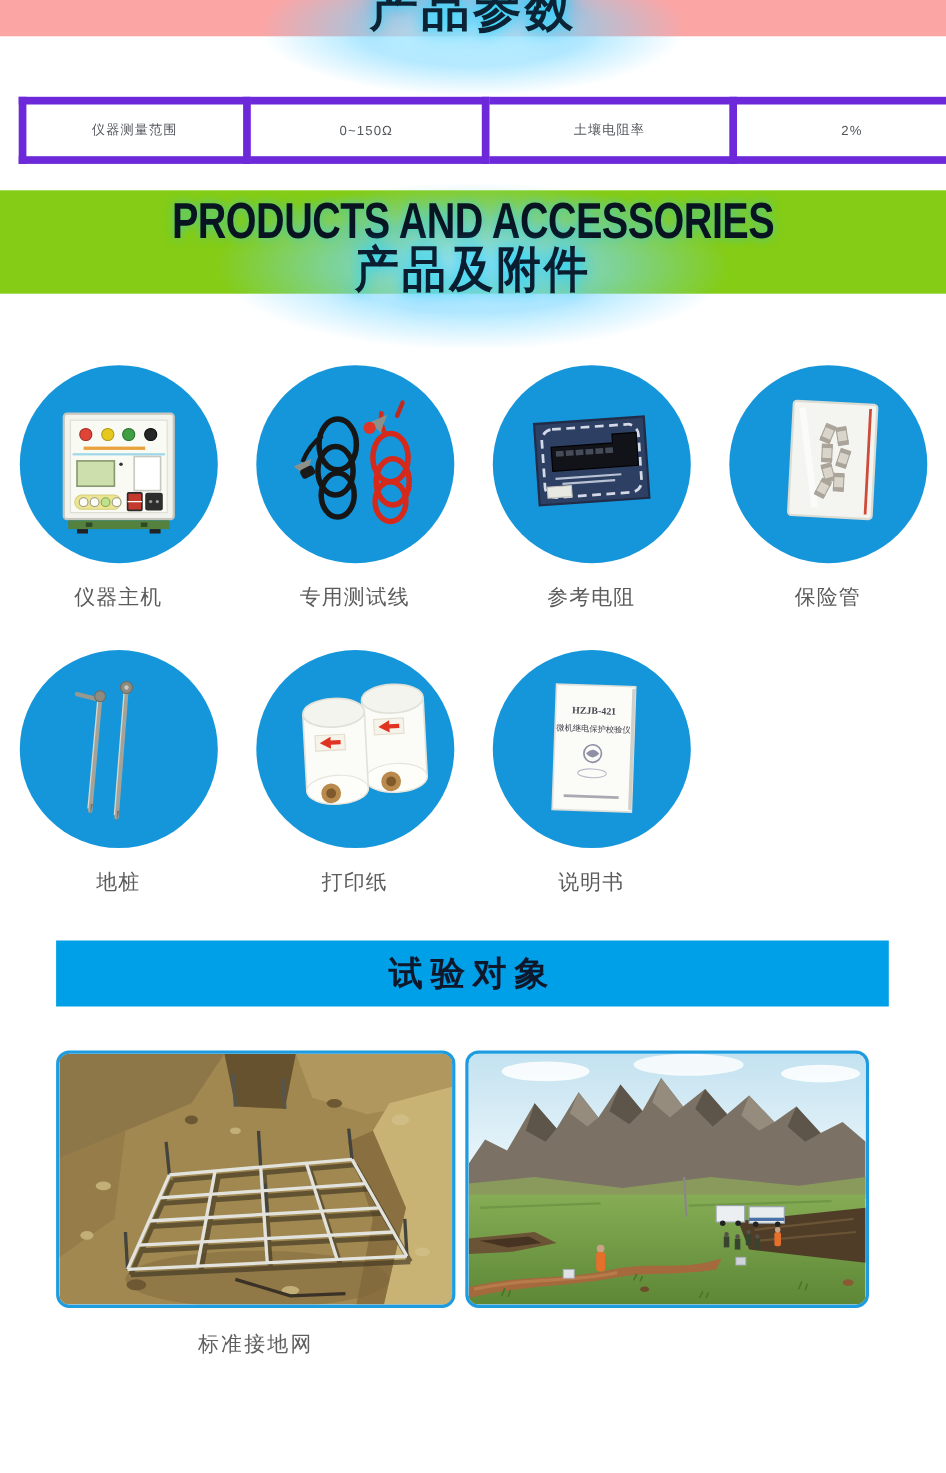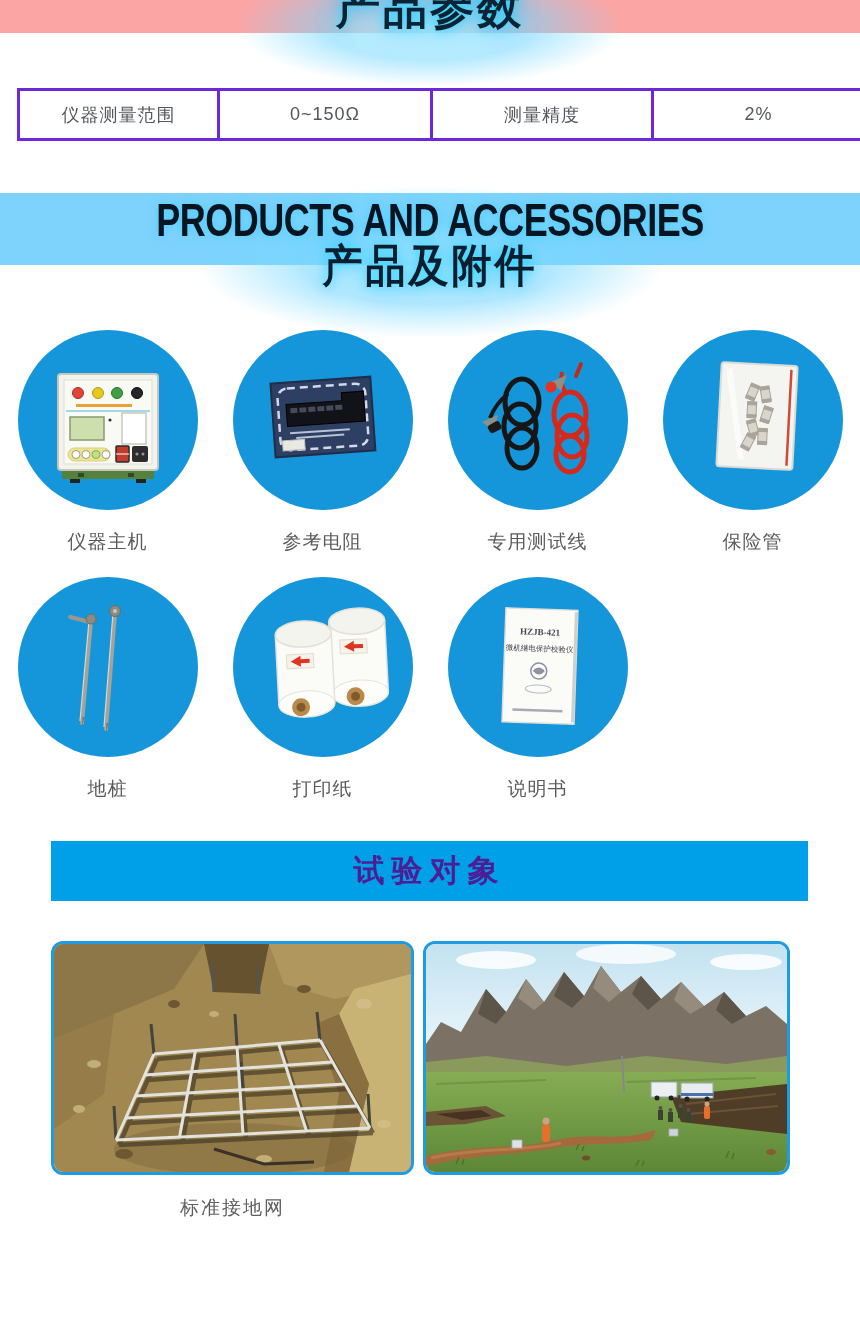--- a/index.html
+++ b/index.html
@@ -10,42 +10,42 @@
   
   .banner-top{position:relative;height:33px;background:#fca5a5;}
   .halo{position:absolute;left:50%;transform:translateX(-50%);pointer-events:none;
     background:radial-gradient(ellipse at center, rgba(190,242,255,.95) 0%, rgba(120,216,255,.55) 40%, rgba(120,216,255,0) 72%);}
   .banner-top .halo{top:-34px;width:380px;height:120px;}
   .banner-top h1{position:absolute;left:0;right:0;top:-21px;margin:0;text-align:center;
     font-size:44px;font-weight:bold;letter-spacing:3px;color:#0b2334;
     text-shadow:0 0 10px rgba(40,220,255,.95),0 0 26px rgba(0,170,255,.8);}
   
   table.spec{border-collapse:collapse;margin:55px 0 0 17px;width:826px;table-layout:fixed;}
-  table.spec td{border:3px solid #6d28d9;height:45px;text-align:center;vertical-align:middle;
-    font-size:18px;color:#54575c;letter-spacing:1px;}
+  table.spec td{border:7px solid #6d28d9;height:45px;text-align:center;vertical-align:middle;
+    font-size:12px;color:#54575c;letter-spacing:1px;}
   td.c1{width:195px}td.c2{width:208px}td.c3{width:216px}td.c4{width:207px}
   
-  .banner-acc{position:relative;margin-top:52px;height:72px;background:#7dd3fc;text-align:center;}
+  .banner-acc{position:relative;margin-top:24px;height:94px;background:#84cc16;text-align:center;}
   .banner-acc .halo{top:-6px;width:460px;height:150px;}
   .acc-en{display:inline-block;margin-top:5px;font-size:36px;font-weight:bold;color:#081420;
     letter-spacing:-0.5px;transform:scaleY(1.28);transform-origin:top center;
     text-shadow:0 0 8px rgba(30,200,255,.55);}
   .acc-cn{display:inline-block;margin-top:9px;font-size:40px;font-weight:bold;color:#0a1e30;
     letter-spacing:3px;transform:scaleY(1.12);transform-origin:top center;
     text-shadow:0 0 10px rgba(40,220,255,.9),0 0 24px rgba(0,170,255,.8);}
   .acc-lines{position:relative;line-height:1;}
   
   .products{width:860px;margin-top:65px;display:grid;grid-template-columns:repeat(4,1fr);
-    row-gap:24px;justify-items:center;}
+    row-gap:36px;justify-items:center;}
   .product{display:flex;flex-direction:column;align-items:center;}
   .pcircle{width:180px;height:180px;border-radius:50%;background:#1596da;position:relative;overflow:hidden;}
   .pcircle svg{position:absolute;inset:0;width:100%;height:100%;display:block;}
   .plabel{margin-top:21px;font-size:19px;color:#5b5b5b;letter-spacing:1px;line-height:22px;}
   
-  .banner-test{margin:41px 0 0 51px;width:757px;height:60px;background:#00a0e9;color:#4c1d95;
+  .banner-test{margin:41px 0 0 51px;width:757px;height:60px;background:#00a0e9;color:#0f172a;
     font-size:31px;font-weight:bold;text-align:center;line-height:60px;letter-spacing:7px;}
   .photos{display:flex;margin:40px 0 0 51px;gap:9px;}
   .photo-frame{border:3px solid #1e9ce0;border-radius:12px;overflow:hidden;background:#fff;}
   .photo-frame svg{display:block;}
   .pf-left{width:357px;height:228px;}
   .pf-right{width:361px;height:228px;}
   .photo-labels{display:flex;margin:20px 0 12px 51px;gap:26px;}
   .photo-labels .plab{font-size:19px;color:#5f5f5f;text-align:center;letter-spacing:2px;}
   .plab.l1{width:363px;}
   .plab.l2{width:367px;}
@@ -56,21 +56,21 @@
 <div class="banner-top">
   <div class="halo"></div>
   <h1>产品参数</h1>
 </div>
 
 <table class="spec">
   <tbody>
     <tr>
       <td class="c1">仪器测量范围</td>
       <td class="c2">0~150Ω</td>
-      <td class="c3">测量精度</td>
+      <td class="c3">土壤电阻率</td>
       <td class="c4">2%</td>
     </tr>
   </tbody>
 </table>
 
 <div class="banner-acc">
   <div class="halo"></div>
   <div class="acc-lines">
     <span class="acc-en">PRODUCTS AND ACCESSORIES</span><br>
     <span class="acc-cn">产品及附件</span>
@@ -110,20 +110,45 @@
           <rect x="110" y="143" width="6" height="4" fill="#2e4a24"></rect>
       </svg>
     </div>
     <div class="plabel">仪器主机</div>
   </div>
 
 
   <div class="product">
     <div class="pcircle">
       <svg viewBox="0 0 180 180">
+        <g fill="none" stroke="#161616" stroke-width="5">
+          <ellipse cx="74" cy="72" rx="17" ry="23"></ellipse>
+          <ellipse cx="72" cy="96" rx="16" ry="22"></ellipse>
+          <ellipse cx="74" cy="118" rx="15" ry="20"></ellipse>
+        </g>
+        <path d="M60,64 C52,70 46,78 42,88" stroke="#161616" stroke-width="4" fill="none"></path>
+        <polygon points="34,92 50,85 46,101" fill="#8f8f8a"></polygon>
+        <rect x="40" y="93" width="13" height="9" rx="3" fill="#1a1a1a" transform="rotate(-28 46 97)"></rect>
+        <g fill="none" stroke="#d5291c" stroke-width="5">
+          <ellipse cx="122" cy="84" rx="16" ry="22"></ellipse>
+          <ellipse cx="124" cy="106" rx="15" ry="21"></ellipse>
+          <ellipse cx="122" cy="124" rx="14" ry="18"></ellipse>
+        </g>
+        <path d="M118,64 C114,56 112,50 114,42" stroke="#d5291c" stroke-width="4" fill="none"></path>
+        <polygon points="103,52 119,45 113,61" fill="#8f8f8a"></polygon>
+        <circle cx="103" cy="57" r="5.5" fill="#e03427"></circle>
+        <line x1="128" y1="46" x2="133" y2="34" stroke="#c02a1e" stroke-width="4" stroke-linecap="round"></line>
+      </svg>
+    </div>
+    <div class="plabel">专用测试线</div>
+  </div>
+
+  <div class="product">
+    <div class="pcircle">
+      <svg viewBox="0 0 180 180">
         <g transform="rotate(-4 90 88)">
           <rect x="40" y="50" width="100" height="74" fill="#2d3f63" stroke="#202c48" stroke-width="2"></rect>
           <rect x="46" y="56" width="88" height="62" rx="10" fill="none" stroke="#d3d9e6" stroke-width="2.5" stroke-dasharray="8 5"></rect>
           <path d="M54,72 h56 v-8 h22 v30 h-78 z" fill="#121318" stroke="#000" stroke-width="1"></path>
           <g fill="#454b58">
             <rect x="58" y="76" width="7" height="5"></rect>
               <rect x="67" y="76" width="7" height="5"></rect>
             <rect x="76" y="76" width="7" height="5"></rect>
               <rect x="85" y="76" width="7" height="5"></rect>
             <rect x="94" y="76" width="7" height="5"></rect>
@@ -131,45 +156,20 @@
           </g>
           <g fill="#b9c2d4">
               <rect x="56" y="100" width="60" height="2"></rect>
               <rect x="62" y="105" width="48" height="2"></rect>
             </g>
           <rect x="48" y="108" width="22" height="10" fill="#e9e9e4" stroke="#c5c5bd" stroke-width="1"></rect>
         </g>
       </svg>
     </div>
     <div class="plabel">参考电阻</div>
-  </div>
-
-  <div class="product">
-    <div class="pcircle">
-      <svg viewBox="0 0 180 180">
-        <g fill="none" stroke="#161616" stroke-width="5">
-          <ellipse cx="74" cy="72" rx="17" ry="23"></ellipse>
-          <ellipse cx="72" cy="96" rx="16" ry="22"></ellipse>
-          <ellipse cx="74" cy="118" rx="15" ry="20"></ellipse>
-        </g>
-        <path d="M60,64 C52,70 46,78 42,88" stroke="#161616" stroke-width="4" fill="none"></path>
-        <polygon points="34,92 50,85 46,101" fill="#8f8f8a"></polygon>
-        <rect x="40" y="93" width="13" height="9" rx="3" fill="#1a1a1a" transform="rotate(-28 46 97)"></rect>
-        <g fill="none" stroke="#d5291c" stroke-width="5">
-          <ellipse cx="122" cy="84" rx="16" ry="22"></ellipse>
-          <ellipse cx="124" cy="106" rx="15" ry="21"></ellipse>
-          <ellipse cx="122" cy="124" rx="14" ry="18"></ellipse>
-        </g>
-        <path d="M118,64 C114,56 112,50 114,42" stroke="#d5291c" stroke-width="4" fill="none"></path>
-        <polygon points="103,52 119,45 113,61" fill="#8f8f8a"></polygon>
-        <circle cx="103" cy="57" r="5.5" fill="#e03427"></circle>
-        <line x1="128" y1="46" x2="133" y2="34" stroke="#c02a1e" stroke-width="4" stroke-linecap="round"></line>
-      </svg>
-    </div>
-    <div class="plabel">专用测试线</div>
   </div>
 
   <div class="product">
     <div class="pcircle">
       <svg viewBox="0 0 180 180">
         <g transform="rotate(3 92 86)">
           <rect x="56" y="34" width="76" height="104" rx="3" fill="#f4f4f1" stroke="#dbdbd4" stroke-width="2"></rect>
           <line x1="126" y1="38" x2="126" y2="134" stroke="#cf4a38" stroke-width="2.5"></line>
           <path d="M64,40 L80,130" stroke="#ffffff" stroke-width="6" opacity="0.6"></path>
           <g stroke="#a8a298" stroke-width="1">

